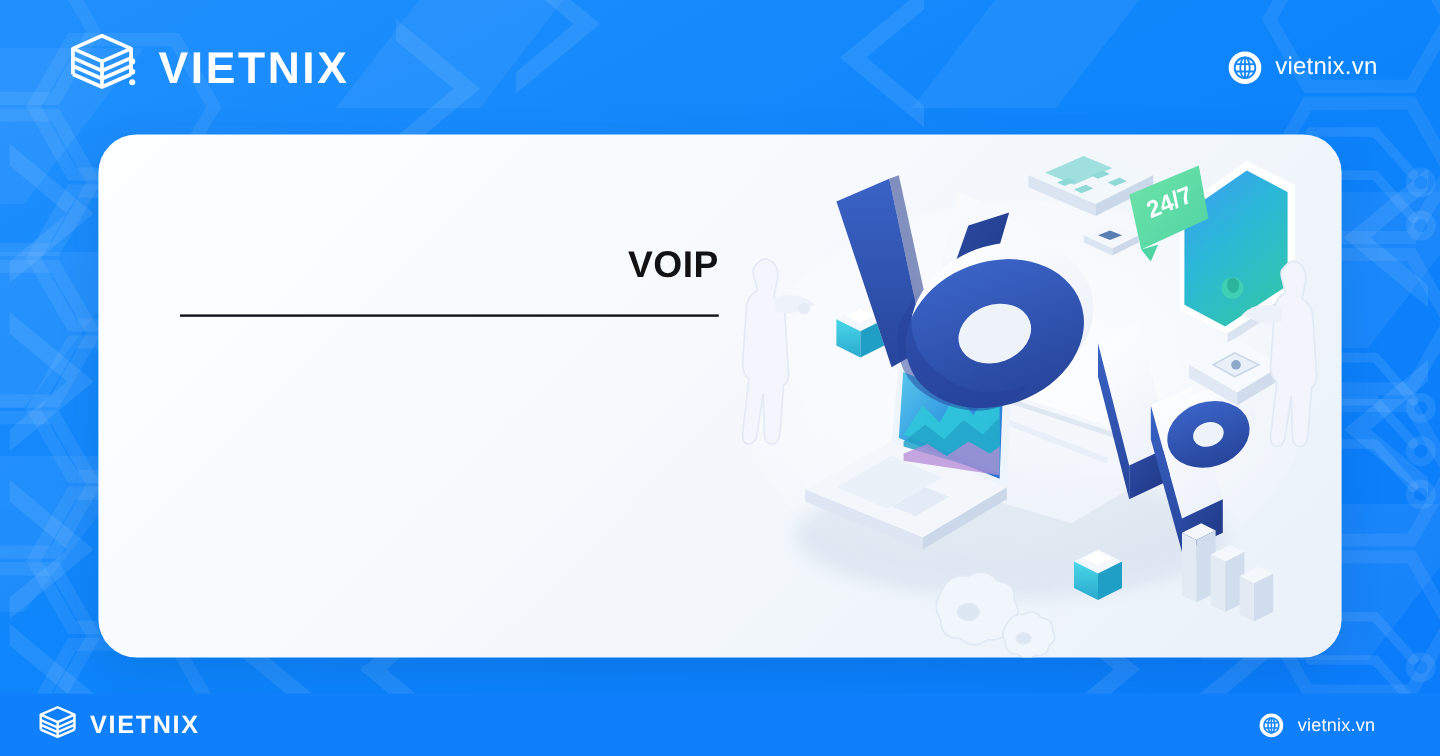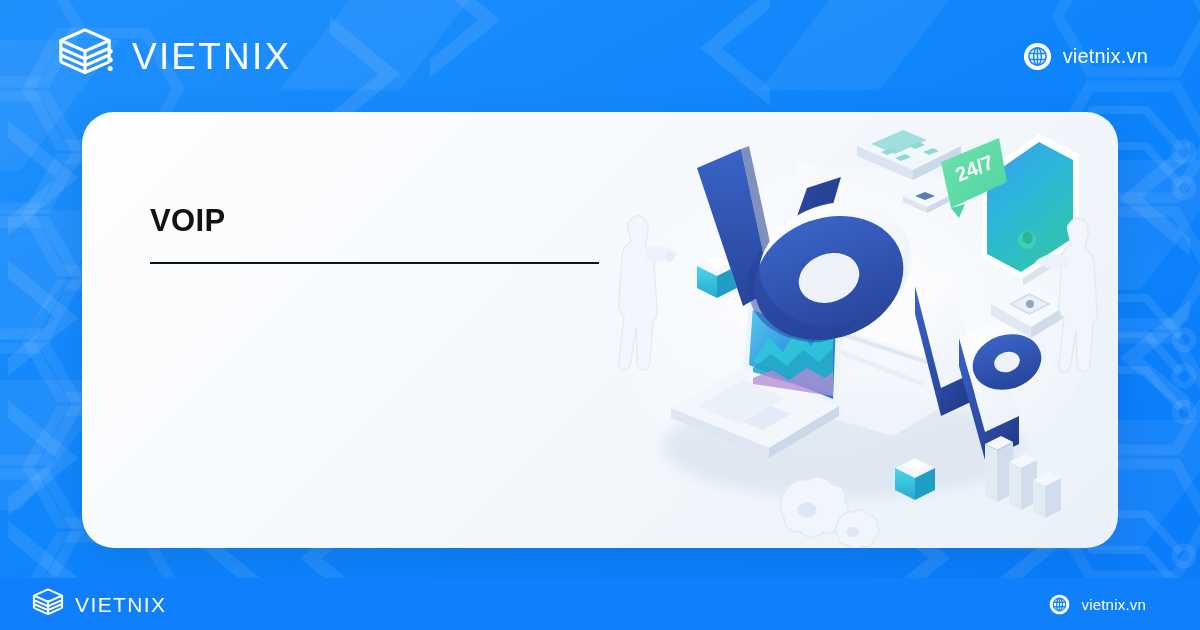--- a/index.html
+++ b/index.html
@@ -26,21 +26,21 @@
   
   .header {
     position:absolute; left:0; top:0; width:1200px; height:112px;
     display:flex; align-items:center; justify-content:space-between;
     padding:0 52px 0 54px;
     z-index:4;
   }
   .brand { display:flex; align-items:center; gap:16px; }
   .brand-mark { width:62px; height:62px; flex:0 0 62px; }
   .brand-name {
-    color:#ffffff; font-size:37px; font-weight:normal;
+    color:#ffffff; font-size:37px; font-weight:bold;
     letter-spacing:2.2px; line-height:1;
   }
   .site {
     display:flex; align-items:center; gap:11px;
   }
   .site-icon { width:29px; height:29px; flex:0 0 29px; }
   .site-url { color:#ffffff; font-size:20px; letter-spacing:.2px; }
 
   
   .card {
@@ -52,21 +52,21 @@
     display:flex; align-items:stretch;
     overflow:hidden;
     z-index:3;
   }
   .card-text {
     flex:0 0 512px;
     padding:93px 0 0 68px;
   }
   .term-title {
     font-size:31px; font-weight:bold; color:#121212;
-    letter-spacing:.4px; line-height:1;
+    letter-spacing:.4px; line-height:1;text-align:right;
   }
   .divider {
     width:449px; height:2px; background:#111418;
     margin:26px 0 22px 0;
   }
   .term-desc {
     width:449px;
     font-size:22.5px; line-height:1.72;
     color:#2a2a2a;
     text-align:justify;

